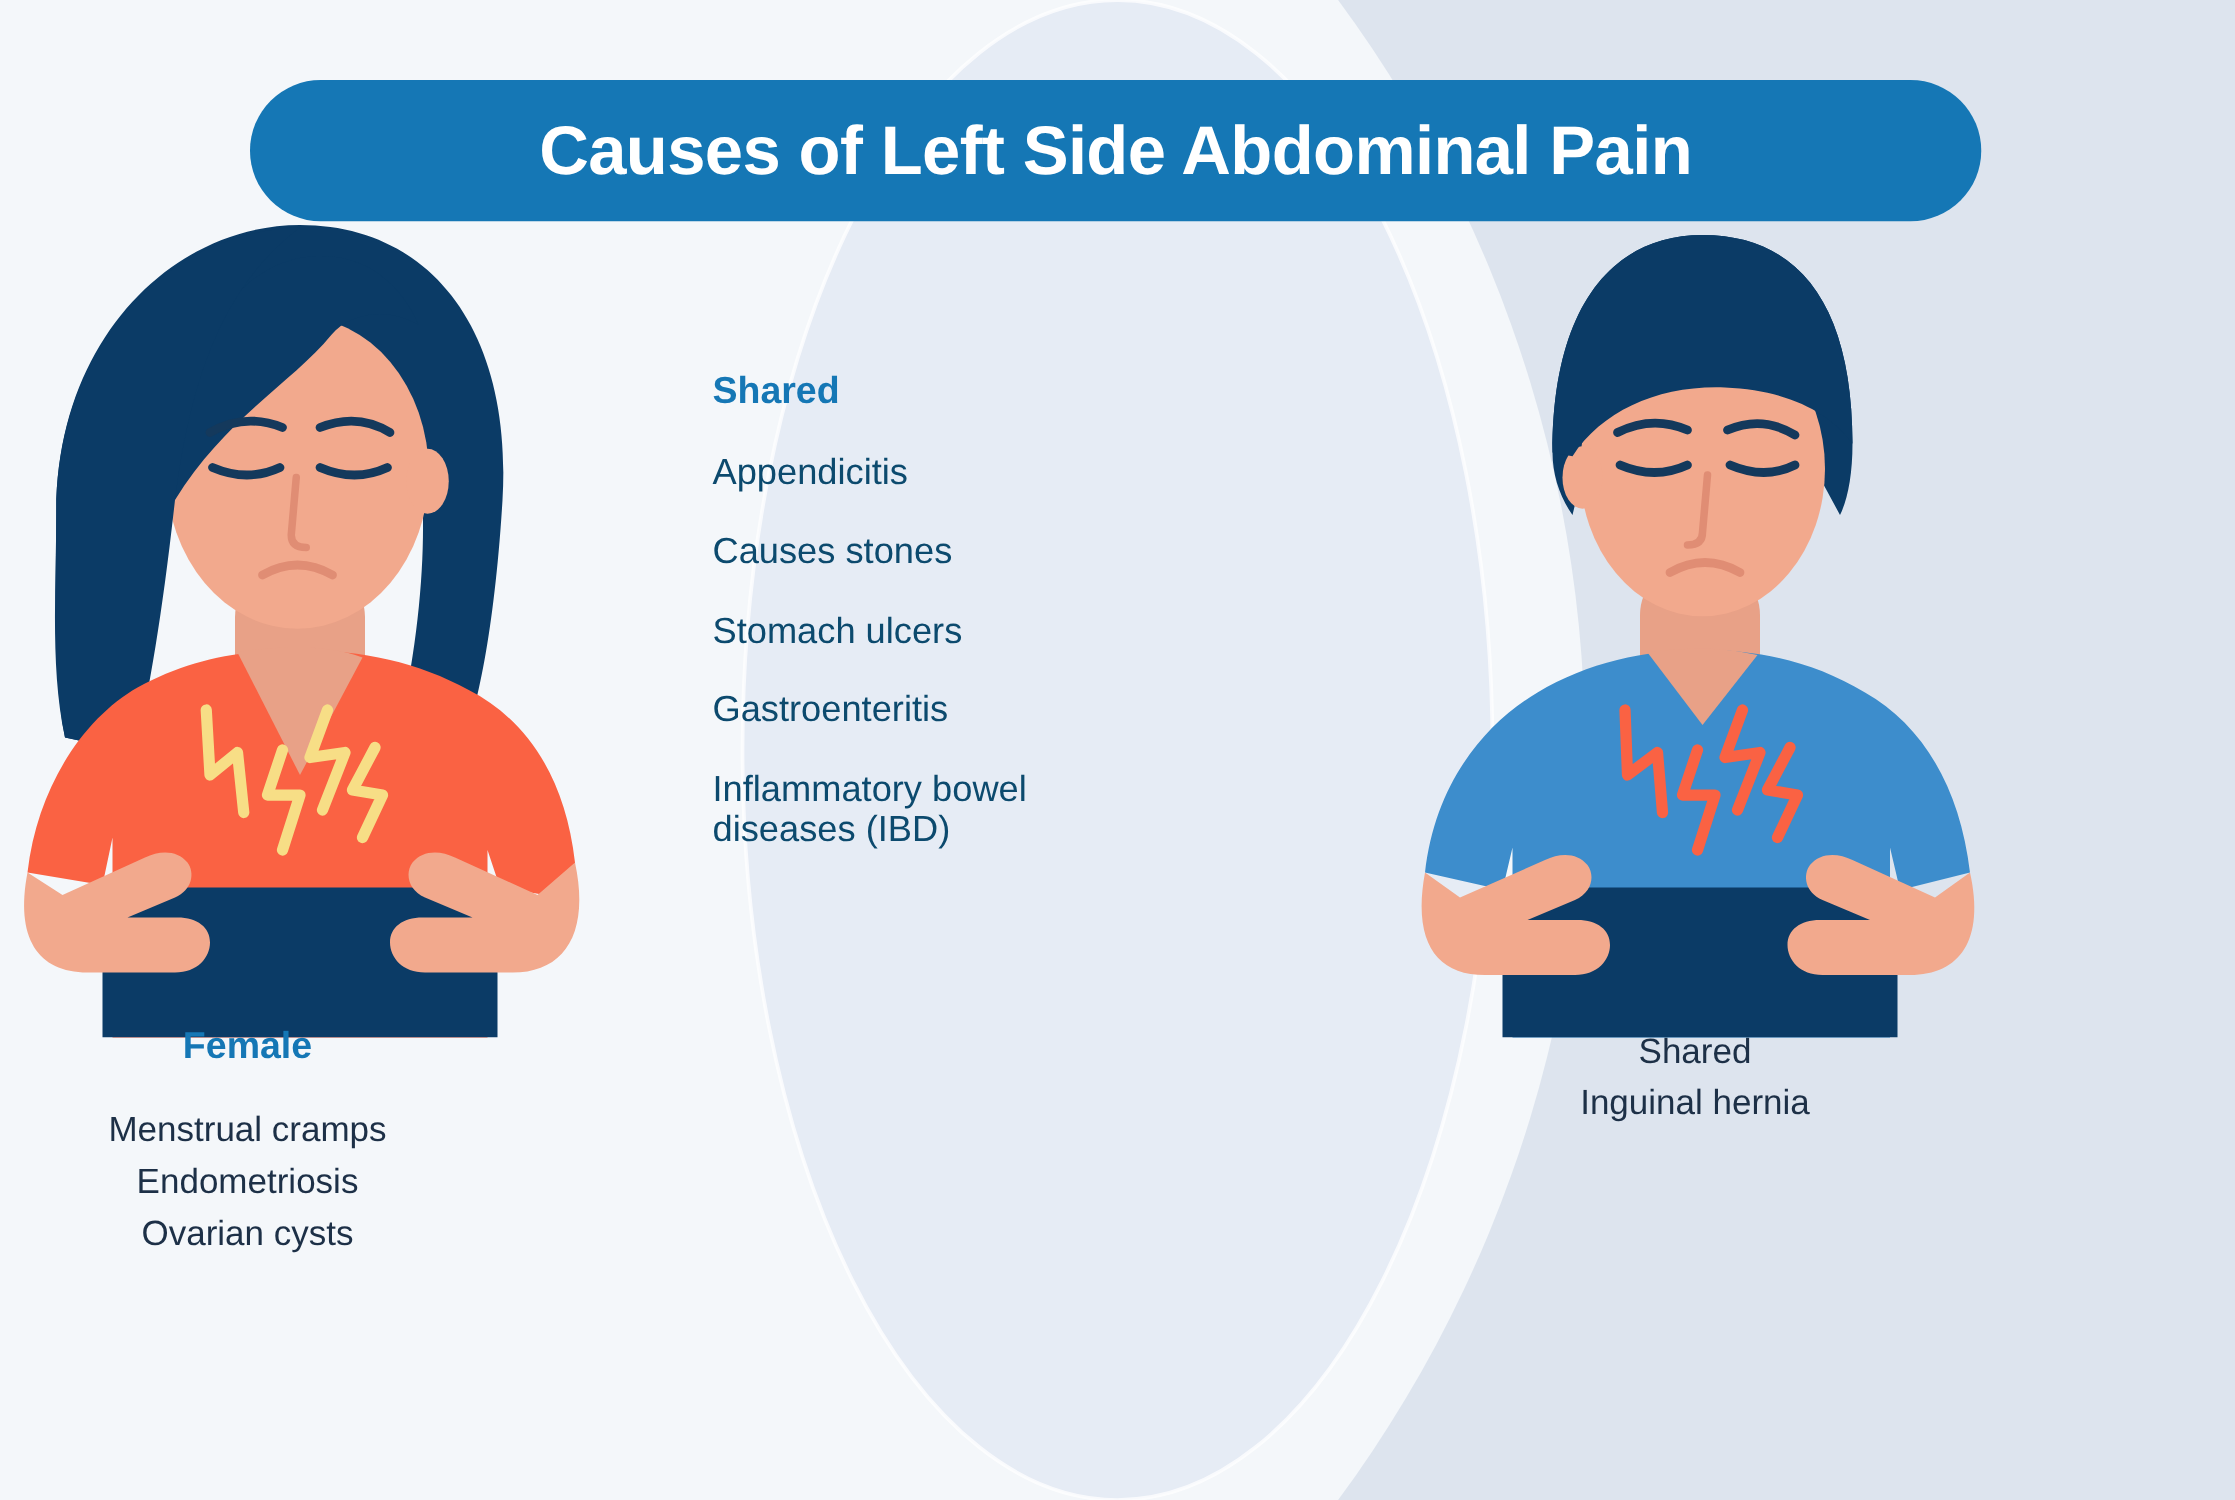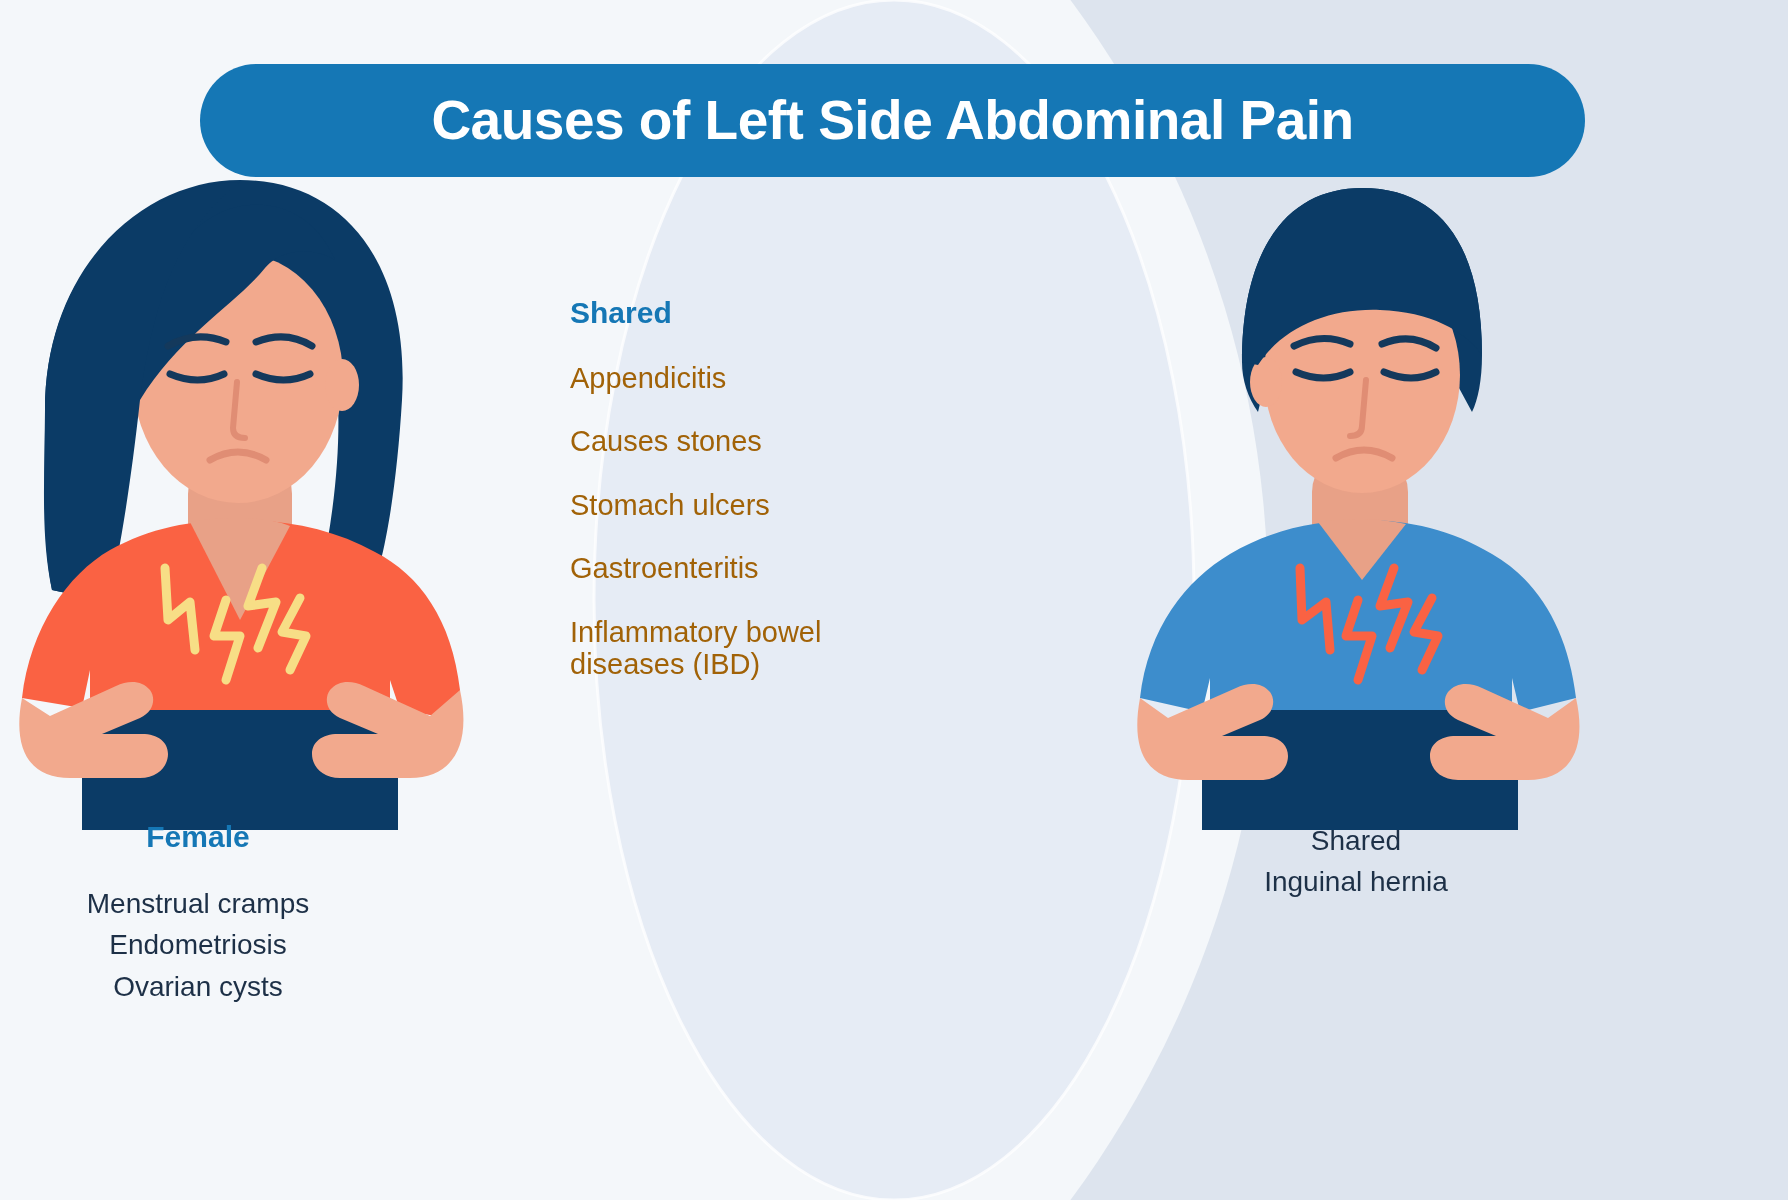--- a/index.html
+++ b/index.html
@@ -71,21 +71,21 @@
     text-align: left;
     z-index: 30;
   }
   .shared-heading {
     color: #1577b5;
     font-size: 30px;
     font-weight: bold;
     margin-bottom: 32px;
   }
   .shared-item {
-    color: #a16207;
+    color: #0c4a6e;
     font-size: 29px;
     line-height: 1.12;
     margin-bottom: 31px;
   }
   .shared-item:last-child { margin-bottom: 0; }
 
   
   .side-col {
     position: absolute;
     width: 420px;

